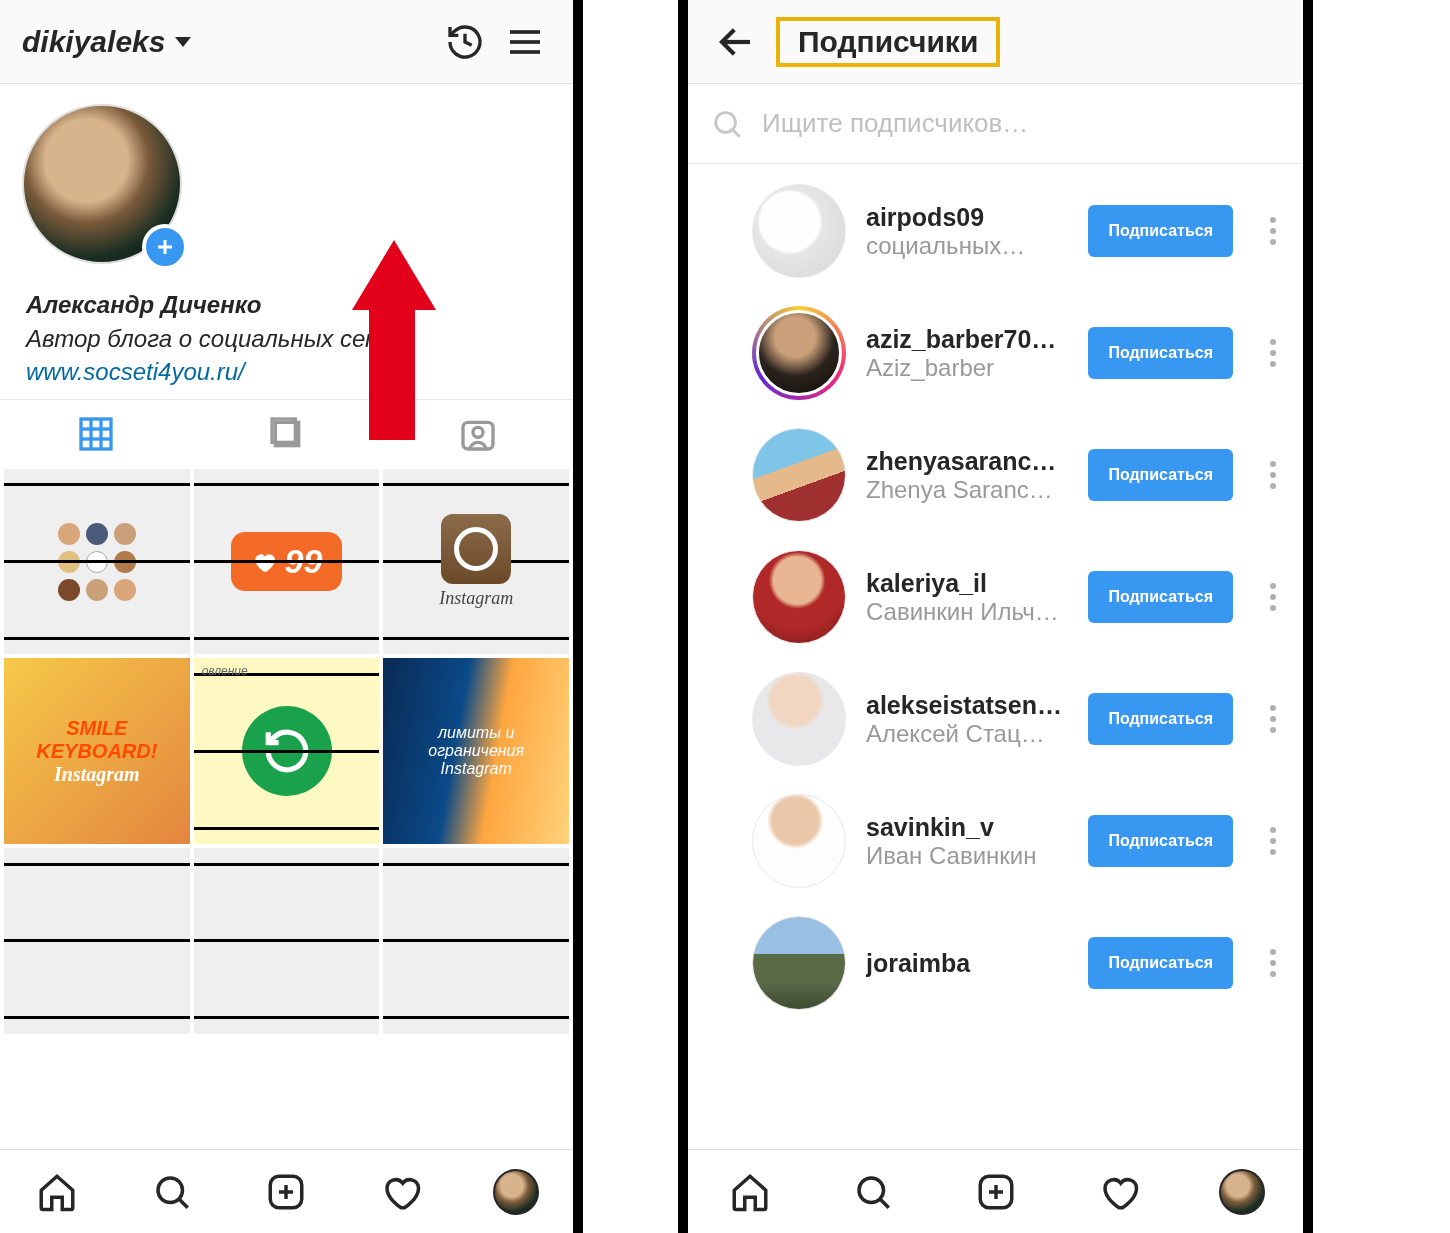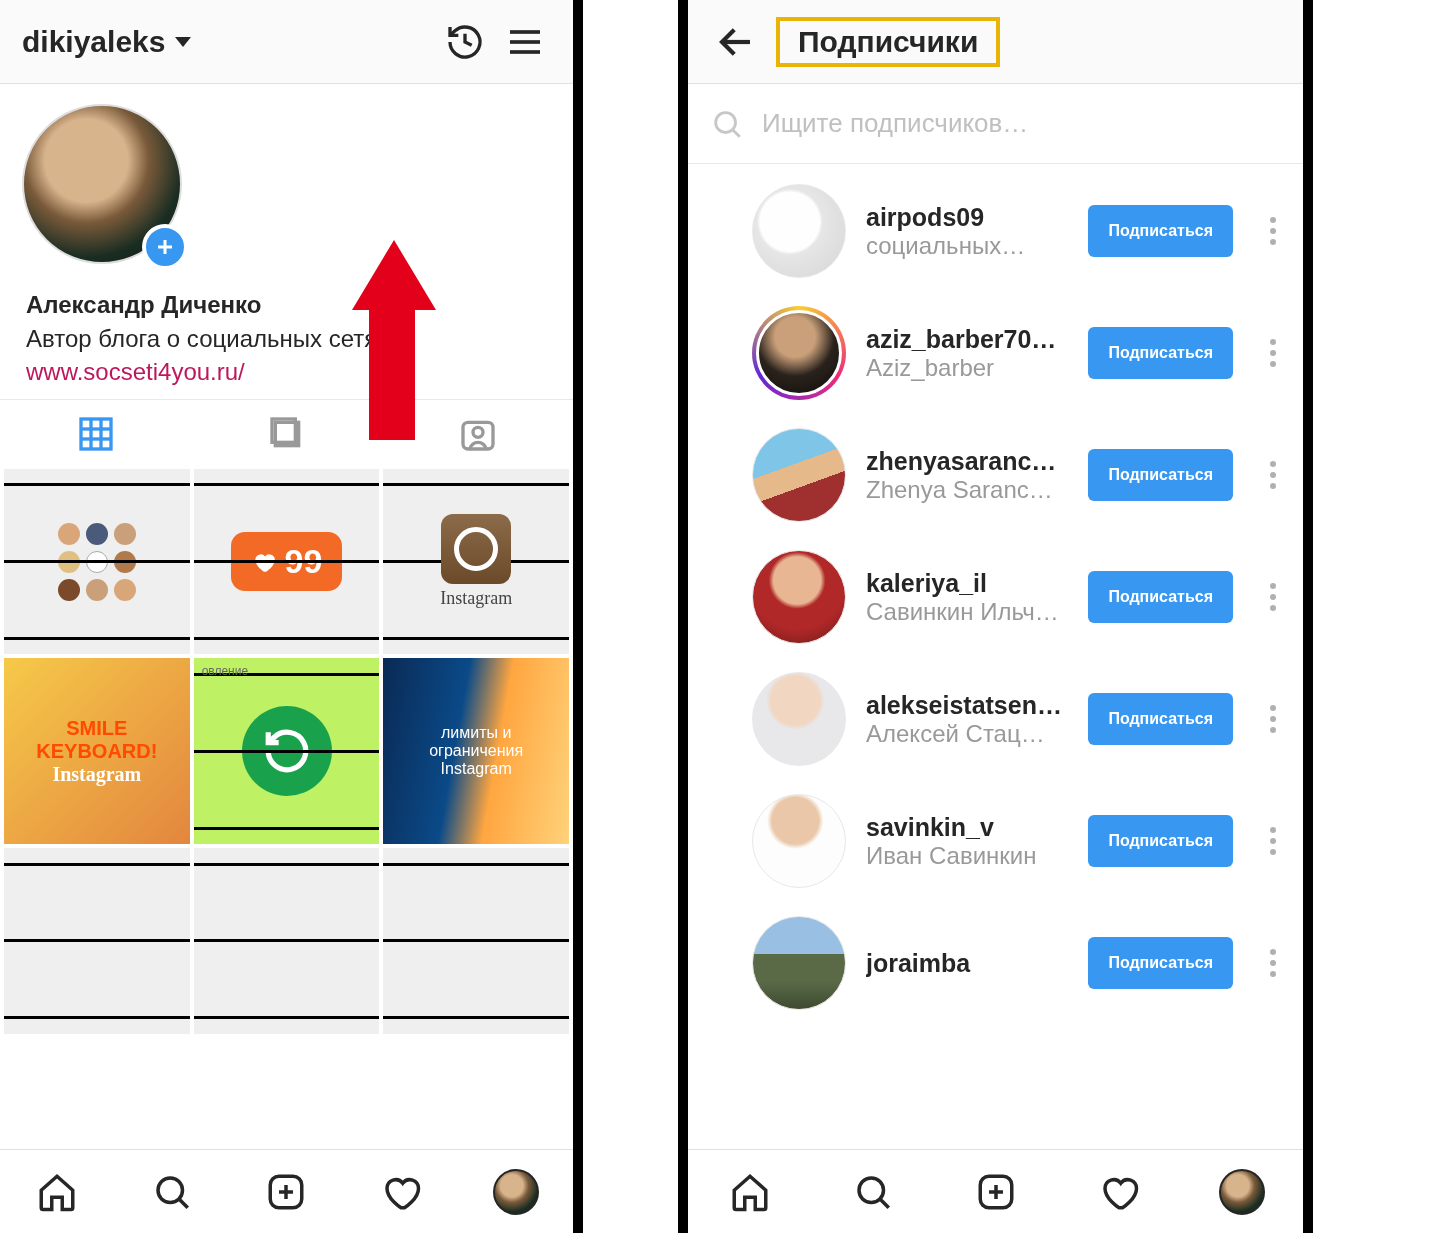--- a/index.html
+++ b/index.html
@@ -16,21 +16,21 @@
     height: 1233px;
     background: #fff;
   }
   .pane {
     position: relative;
     background: #fff;
     display: flex;
     flex-direction: column;
     overflow: hidden;
   }
-  .pane-left { width: 573px; }
+  .pane-left { width: 573px; font-style: italic; }
   .pane-right { width: 615px; }
   .white-gap {
     width: 115px;
     background: #fff;
     flex-shrink: 0;
     border-left: 10px solid #000;
     border-right: 10px solid #000;
   }
   .divider-end {
     width:110px;
@@ -174,21 +174,21 @@
   }
 
   
   .bio {
     padding: 16px 26px 10px 26px;
     font-size: 24px;
     line-height: 1.4;
     color: #262626;
   }
   .bio .display-name { font-weight: 700; }
-  .bio .link { color: #be185d; }
+  .bio .link { color: #0369a1; }
 
   
   .ptabs {
     display: flex;
     border-top: 1px solid #e8e8e8;
     height: 70px;
     flex-shrink: 0;
   }
   .ptab {
     flex: 1;
@@ -481,21 +481,21 @@
         </div>
       </div>
       <div class="grid-row">
         <div class="gcell">
           <div class="smile">
             <span>SMILE</span>
             <span>KEYBOARD!</span>
             <span style="font-family:cursive;color:#fff;">Instagram</span>
           </div>
         </div>
-        <div class="gcell" style="background:#bef264;">
+        <div class="gcell" style="background:#fef9c3;">
           <div class="wireframe"></div>
           <div style="position:absolute;top:6px;left:8px;font-size:12px;color:#666;">овление</div>
           <div class="green">
             <svg viewBox="0 0 24 24" fill="none" stroke="currentColor" stroke-width="2.5">
                 <path d="M3 12a9 9 0 1 0 3-6.7L3 8"></path>
                 <polyline points="3 3 3 8 8 8"></polyline>
               </svg>
           </div>
         </div>
         <div class="gcell">

